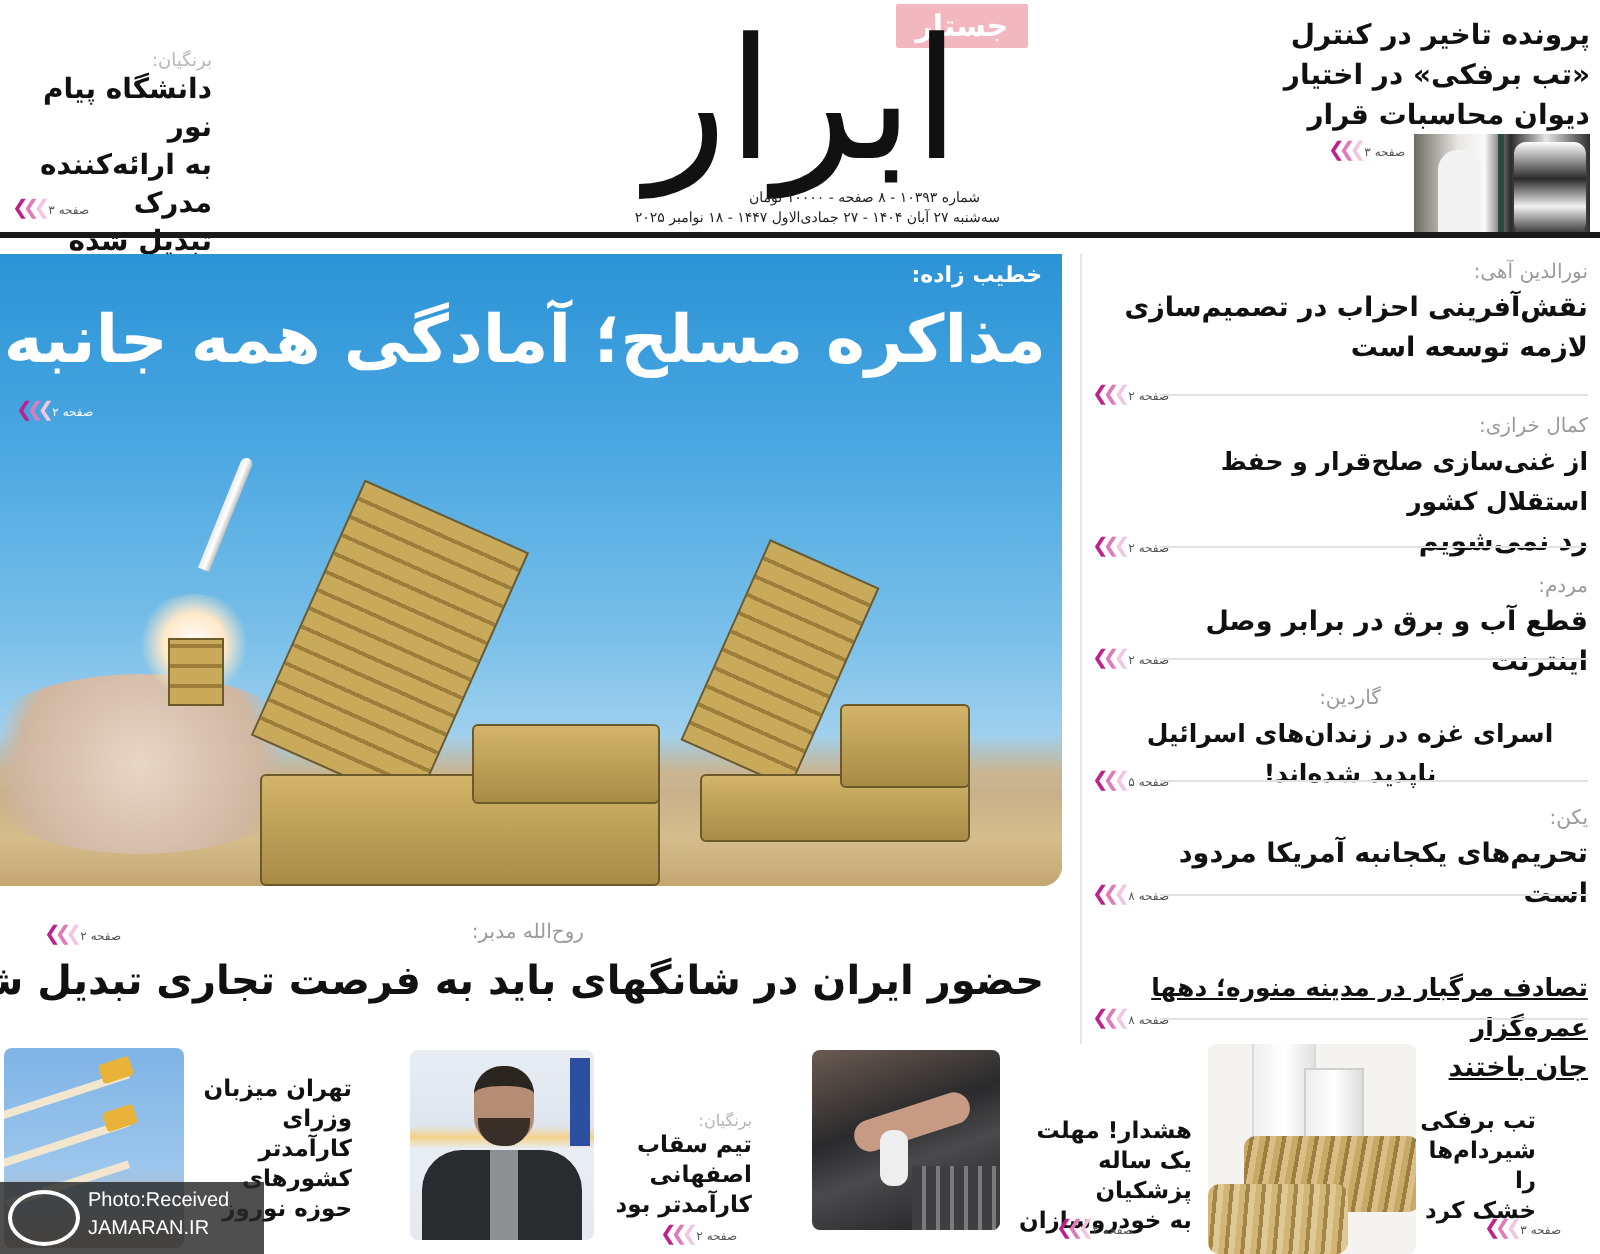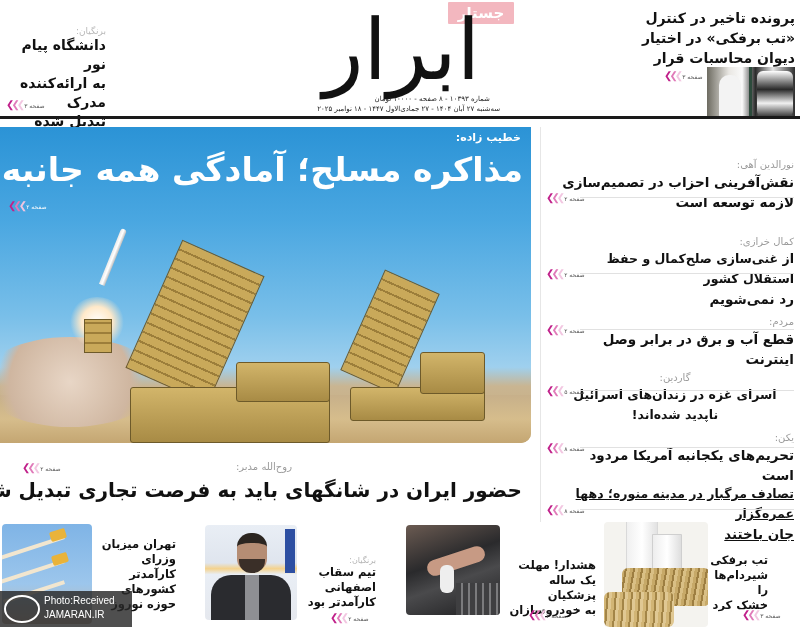--- a/index.html
+++ b/index.html
@@ -41,21 +41,21 @@
   .hero-pageref { left: 8px; top: 74px; color: #fff; }
   .ground { left: 0; bottom: 0; width: 531px; height: 48px; background: linear-gradient(180deg,#c7b08a,#d6bd8c 50%,#c4a672); }
   .smoke { border-radius: 50%; background: radial-gradient(circle,#e8d6c6 0%,#cfb6a0 60%,rgba(200,175,150,0) 72%); }
   .launcher { background: repeating-linear-gradient(0deg,#c9a95a 0 8px,#9c7e3a 8px 10px); border: 1px solid #6d5a2a; }
   .truck { background: linear-gradient(180deg,#d2b56a,#a88b45); border: 1px solid #6d5a2a; border-radius: 3px; }
   .missile { width: 6px; height: 60px; background: linear-gradient(90deg,#e9e9e9,#ffffff,#bdbdbd); border-radius: 3px 3px 0 0; transform: rotate(22deg); }
   .flame { border-radius: 50%; background: radial-gradient(circle,#ffffff 0%,#ffe9c9 40%,rgba(255,230,200,0) 70%); }
 
   
   .rc-item { left: 556px; width: 238px; }
-  .rc-kicker { font-size: 10px; color: #9b9b9b; line-height: 14px; margin-top: 28px; }
+  .rc-kicker { font-size: 10px; color: #9b9b9b; line-height: 14px; }
   .rc-title { font-size: 13.5px; font-weight: bold; line-height: 20px; color: #111; letter-spacing: -0.2px; }
   .rc-sep { left: 580px; width: 214px; height: 1px; background: #e1e1e1; }
   .rc-pageref { left: 546px; }
   .vrule { left: 540px; top: 127px; width: 1px; height: 395px; background: #e6e6e6; }
 
   
   .sec-kicker { font-size: 10px; color: #9b9b9b; }
   .sec-title { font-size: 20px; font-weight: bold; letter-spacing: -0.3px; white-space: nowrap; }
 
   
@@ -156,21 +156,21 @@
   <span class="chev">
       <span class="c1">❮</span>
       <span class="c2">❮</span>
       <span class="c3">❮</span>
     </span>
 </div>
 <div class="abs rc-sep" style="top:197px;"></div>
 
 <div class="abs rc-item rtl" style="top:207px;">
   <div class="rc-kicker">کمال خرازی:</div>
-  <div class="rc-title" style="font-size:12.5px;">از غنی‌سازی صلح‌کمال و حفظ استقلال کشور</div>
+  <div class="rc-title" style="font-size:12.5px;">از غنی‌سازی صلح‌قرار و حفظ استقلال کشور</div>
   <div class="rc-title">رد نمی‌شویم</div>
 </div>
 <div class="abs page-ref rc-pageref" style="top:269px;">
   <span>صفحه ۲</span>
   <span class="chev">
       <span class="c1">❮</span>
       <span class="c2">❮</span>
       <span class="c3">❮</span>
     </span>
 </div>

